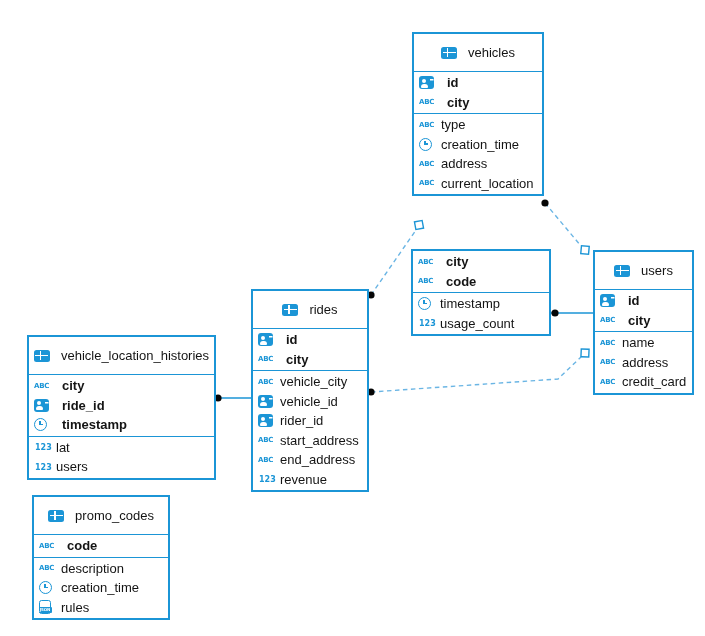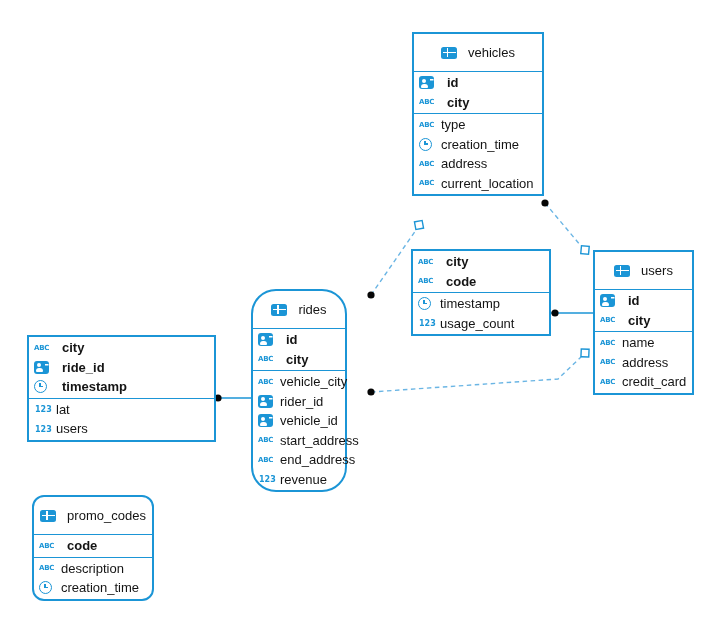--- a/index.html
+++ b/index.html
@@ -52,23 +52,23 @@
   .icn[data-icon="json-icon"]{width:12px;height:14px;margin-right:10px;border:1.4px solid var(--blue);
     border-radius:2.5px;box-sizing:border-box;background:#fff;}
   .icn[data-icon="json-icon"]::after{content:"JSON";position:absolute;left:-1.5px;right:-1.5px;bottom:0.5px;
     background:var(--blue);color:#fff;font-size:4px;line-height:5.5px;font-weight:700;text-align:center;
     border-radius:1px;letter-spacing:-0.2px;font-family:"DejaVu Sans",sans-serif;}
 
   
   #t-vehicles{left:412px;top:32px;width:132px;}
   #t-upc{left:411px;top:249px;width:140px;}
   #t-users{left:593px;top:250px;width:101px;}
-  #t-rides{left:251px;top:289px;width:96px;border-radius:25px;}
+  #t-rides{left:251px;top:289px;width:118px;}
   #t-vlh{left:27px;top:335px;width:189px;}
-  #t-promo{left:32px;top:495px;width:122px;border-radius:12px;}
+  #t-promo{left:32px;top:495px;width:138px;}
 </style>
 </head>
 <body>
 
 <div id="canvas">
 
   <svg class="rels" width="705" height="636" viewBox="0 0 705 636">
 
     <g>
       <line x1="217" y1="398" x2="251" y2="398" stroke="#1b95d6" stroke-width="1.5"></line>
@@ -203,42 +203,46 @@
         <span class="col-label">city</span>
         </li>
     </ul>
     <ul class="cols">
       <li class="col">
         <span class="icn" data-icon="text-icon"></span>
         <span class="col-label">vehicle_city</span>
         </li>
       <li class="col">
         <span class="icn" data-icon="id-card-icon"></span>
+        <span class="col-label">vehicle_id</span>
+        </li>
+      <li class="col">
+        <span class="icn" data-icon="id-card-icon"></span>
         <span class="col-label">rider_id</span>
         </li>
       <li class="col">
-        <span class="icn" data-icon="id-card-icon"></span>
-        <span class="col-label">vehicle_id</span>
-        </li>
-      <li class="col">
         <span class="icn" data-icon="text-icon"></span>
         <span class="col-label">start_address</span>
         </li>
       <li class="col">
         <span class="icn" data-icon="text-icon"></span>
         <span class="col-label">end_address</span>
         </li>
       <li class="col">
         <span class="icn" data-icon="number-icon"></span>
         <span class="col-label">revenue</span>
         </li>
     </ul>
   </div>
 
   <div class="table" id="t-vlh">
+    <div class="t-header">
+      <span class="icn tbl"></span>
+      <span class="t-title">vehicle_location_histories</span>
+    </div>
     <ul class="cols keys">
       <li class="col">
         <span class="icn" data-icon="text-icon"></span>
         <span class="col-label">city</span>
         </li>
       <li class="col">
         <span class="icn" data-icon="id-card-icon"></span>
         <span class="col-label">ride_id</span>
         </li>
       <li class="col">
@@ -271,16 +275,20 @@
     </ul>
     <ul class="cols">
       <li class="col">
         <span class="icn" data-icon="text-icon"></span>
         <span class="col-label">description</span>
         </li>
       <li class="col">
         <span class="icn" data-icon="clock-icon"></span>
         <span class="col-label">creation_time</span>
         </li>
+      <li class="col">
+        <span class="icn" data-icon="json-icon"></span>
+        <span class="col-label">rules</span>
+        </li>
     </ul>
   </div>
 
 </div>
 
 </body></html>

